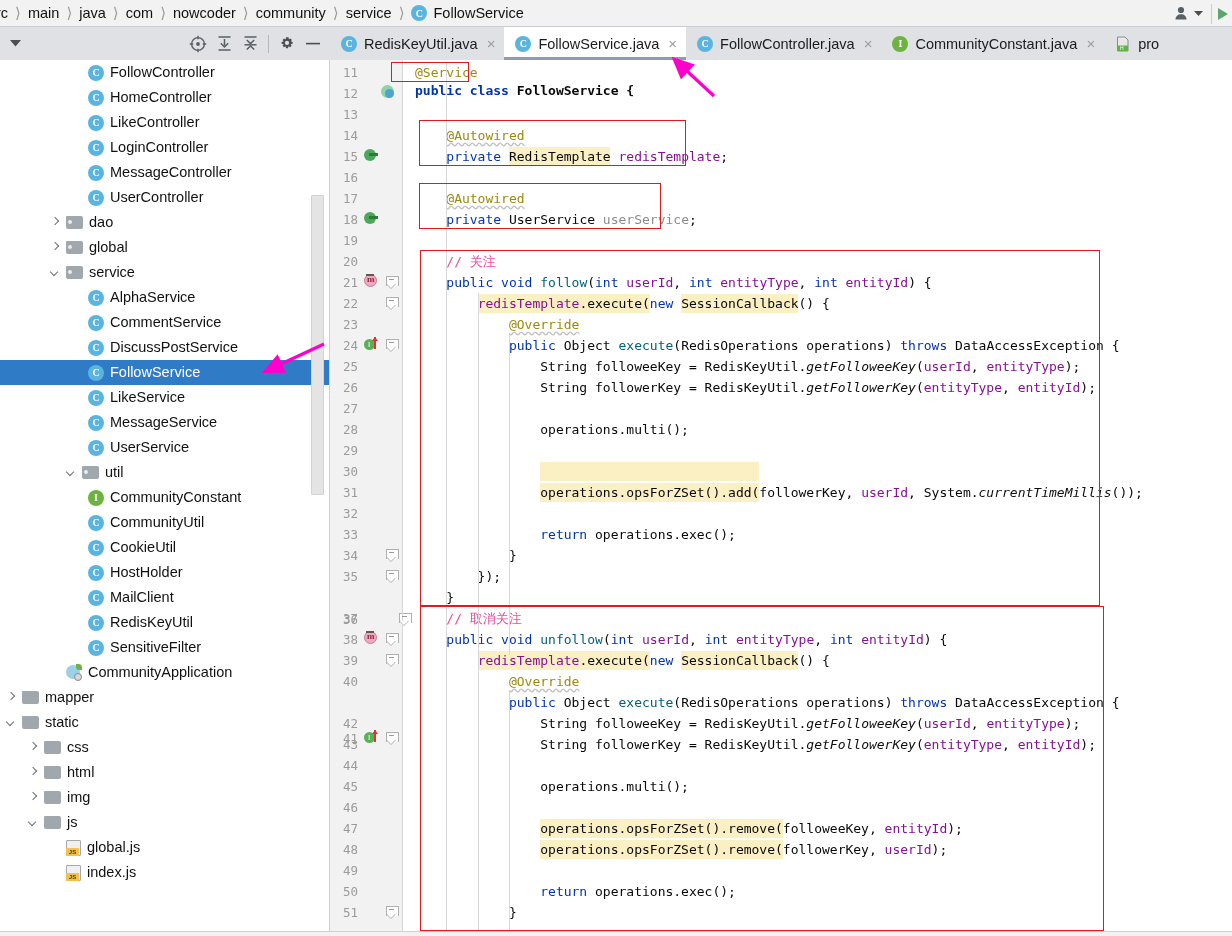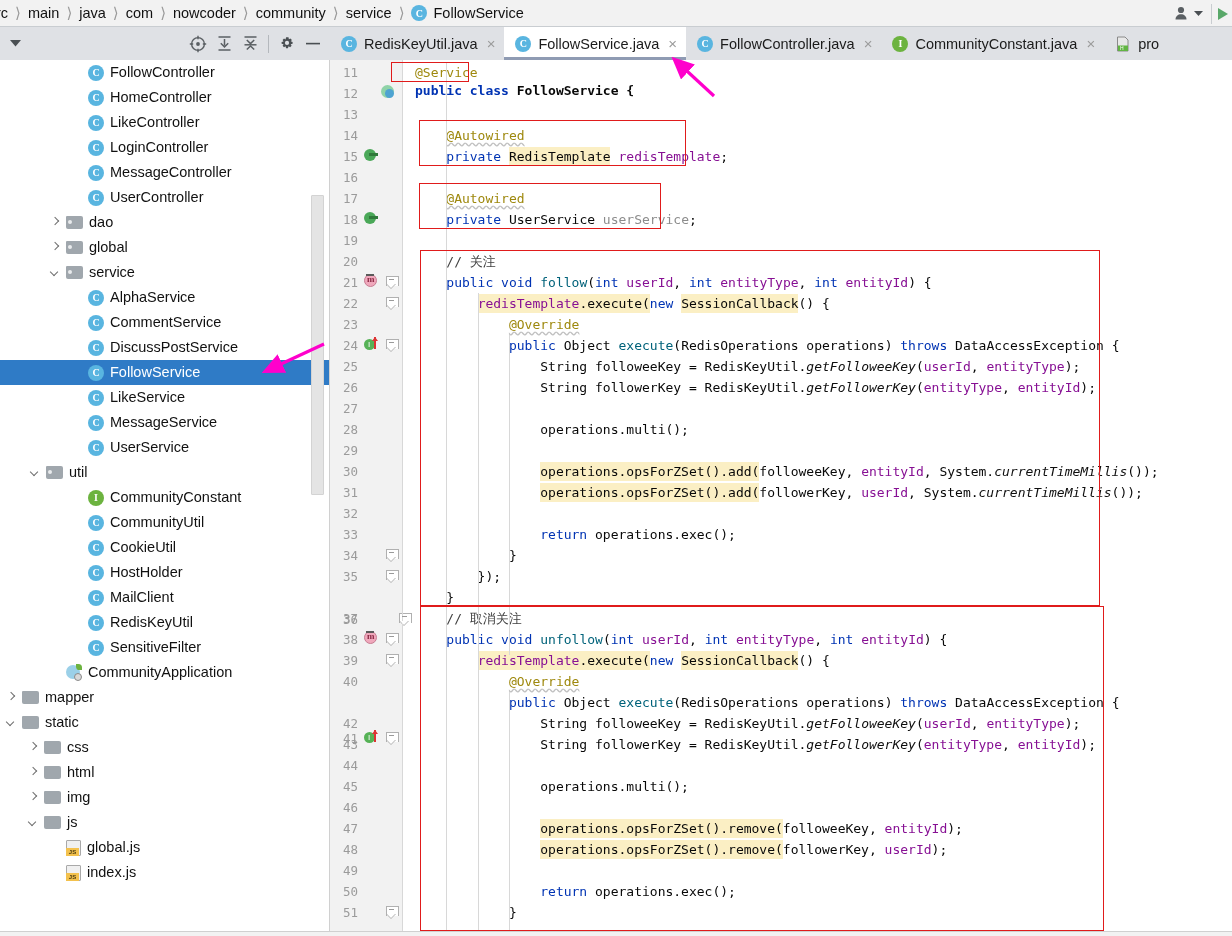--- a/index.html
+++ b/index.html
@@ -206,21 +206,21 @@
   #code{
     position:absolute; left:73px; top:0; width:829px; height:876px;
   }
   .cline{
     position:absolute; left:0; height:21px; line-height:21px;
     font-family:"DejaVu Sans Mono", monospace; font-size:13px;
     white-space:pre; color:#080808;
   }
   .kw{ color:#0033b3; }
   .ann{ color:#9e880d; }
-  .cmt{ color:#404040; }
+  .cmt{ color:#ec4899; }
   .fld{ color:#871094; }
   .mth{ color:#00627a; }
   .statm{ color:#0e0e0e; font-style:italic; }
   .hl{ background:#fbefc4; }
   .param{ color:#871094; }
   .wavy{ text-decoration: underline; text-decoration-style: wavy;
          text-decoration-color:#c0c0c0; text-underline-offset:2px; }
   .unused{ color:#8c8c8c; }
 
   .indent-guide{
@@ -443,21 +443,21 @@
     <div class="row" style="padding-left: 72px;">
       <span class="arrow"></span>
       <span class="icon-c" style="margin-right: 6px;">C</span>
       <span class="lbl">MessageService</span>
     </div>
     <div class="row" style="padding-left: 72px;">
       <span class="arrow"></span>
       <span class="icon-c" style="margin-right: 6px;">C</span>
       <span class="lbl">UserService</span>
     </div>
-    <div class="row" style="padding-left: 30px;">
+    <div class="row" style="padding-left: 30px; margin-left: 36px;">
       <span class="arrow down"></span>
       <span class="folder"></span>
       <span class="lbl">util</span>
     </div>
     <div class="row" style="padding-left: 72px;">
       <span class="arrow"></span>
       <span class="icon-i" style="margin-right: 6px;">I</span>
       <span class="lbl">CommunityConstant</span>
     </div>
     <div class="row" style="padding-left: 72px;">
@@ -704,21 +704,21 @@
       <div class="cline" style="top: 191px;"><span style="position: relative; margin-left: 12px;">    <span class="cmt">// 关注</span></span></div>
       <div class="cline" style="top: 212px;"><span style="position: relative; margin-left: 12px;">    <span class="kw">public</span> <span class="kw">void</span> <span class="mth">follow</span>(<span class="kw">int</span> <span class="param">userId</span>, <span class="kw">int</span> <span class="param">entityType</span>, <span class="kw">int</span> <span class="param">entityId</span>) {</span></div>
       <div class="cline" style="top: 233px;"><span class="hl" style="position: absolute; left: 74.56px; top: 1px; height: 19px; width: 172.04px;"></span><span class="hl" style="position: absolute; left: 277.88px; top: 1px; height: 19px; width: 117.3px;"></span><span style="position: relative; margin-left: 12px;">        <span class="fld">redisTemplate</span>.execute(<span class="kw">new</span> SessionCallback() {</span></div>
       <div class="cline" style="top: 254px;"><span style="position: relative; margin-left: 12px;">            <span class="ann wavy">@Override</span></span></div>
       <div class="cline" style="top: 275px;"><span style="position: relative; margin-left: 12px;">            <span class="kw">public</span> Object <span class="mth">execute</span>(RedisOperations operations) <span class="kw">throws</span> DataAccessException {</span></div>
       <div class="cline" style="top: 296px;"><span style="position: relative; margin-left: 12px;">                String followeeKey = RedisKeyUtil.<span class="statm">getFolloweeKey</span>(<span class="param">userId</span>, <span class="param">entityType</span>);</span></div>
       <div class="cline" style="top: 317px;"><span style="position: relative; margin-left: 12px;">                String followerKey = RedisKeyUtil.<span class="statm">getFollowerKey</span>(<span class="param">entityType</span>, <span class="param">entityId</span>);</span></div>
       <div class="cline" style="top: 338px;"><span style="position: relative; margin-left: 12px;"></span></div>
       <div class="cline" style="top: 359px;"><span style="position: relative; margin-left: 12px;">                operations.multi();</span></div>
       <div class="cline" style="top: 380px;"><span style="position: relative; margin-left: 12px;"></span></div>
-      <div class="cline" style="top: 401px;"><span class="hl" style="position: absolute; left: 137.12px; top: 1px; height: 19px; width: 218.96px;"></span><span style="position: relative; margin-left: 12px;">                operations.opsForZSet().add(followeeKey, <span class="param">entityId</span>, System.<span class="statm">currentTimeMillis</span>());</span></div>
+      <div class="cline" style="top: 401px;"><span class="hl" style="position: absolute; left: 137.12px; top: 1px; height: 19px; width: 218.96px;"></span></div>
       <div class="cline" style="top: 422px;"><span class="hl" style="position: absolute; left: 137.12px; top: 1px; height: 19px; width: 218.96px;"></span><span style="position: relative; margin-left: 12px;">                operations.opsForZSet().add(followerKey, <span class="param">userId</span>, System.<span class="statm">currentTimeMillis</span>());</span></div>
       <div class="cline" style="top: 443px;"><span style="position: relative; margin-left: 12px;"></span></div>
       <div class="cline" style="top: 464px;"><span style="position: relative; margin-left: 12px;">                <span class="kw">return</span> operations.exec();</span></div>
       <div class="cline" style="top: 485px;"><span style="position: relative; margin-left: 12px;">            }</span></div>
       <div class="cline" style="top: 506px;"><span style="position: relative; margin-left: 12px;">        });</span></div>
       <div class="cline" style="top: 527px;"><span style="position: relative; margin-left: 12px;">    }</span></div>
       <div class="cline" style="top: 548px;"><span style="position: relative; margin-left: 12px;">    <span class="cmt">// 取消关注</span></span></div>
       <div class="cline" style="top: 569px;"><span style="position: relative; margin-left: 12px;">    <span class="kw">public</span> <span class="kw">void</span> <span class="mth">unfollow</span>(<span class="kw">int</span> <span class="param">userId</span>, <span class="kw">int</span> <span class="param">entityType</span>, <span class="kw">int</span> <span class="param">entityId</span>) {</span></div>
       <div class="cline" style="top: 590px;"><span class="hl" style="position: absolute; left: 74.56px; top: 1px; height: 19px; width: 172.04px;"></span><span class="hl" style="position: absolute; left: 277.88px; top: 1px; height: 19px; width: 117.3px;"></span><span style="position: relative; margin-left: 12px;">        <span class="fld">redisTemplate</span>.execute(<span class="kw">new</span> SessionCallback() {</span></div>
       <div class="cline" style="top: 611px;"><span style="position: relative; margin-left: 12px;">            <span class="ann wavy">@Override</span></span></div>

